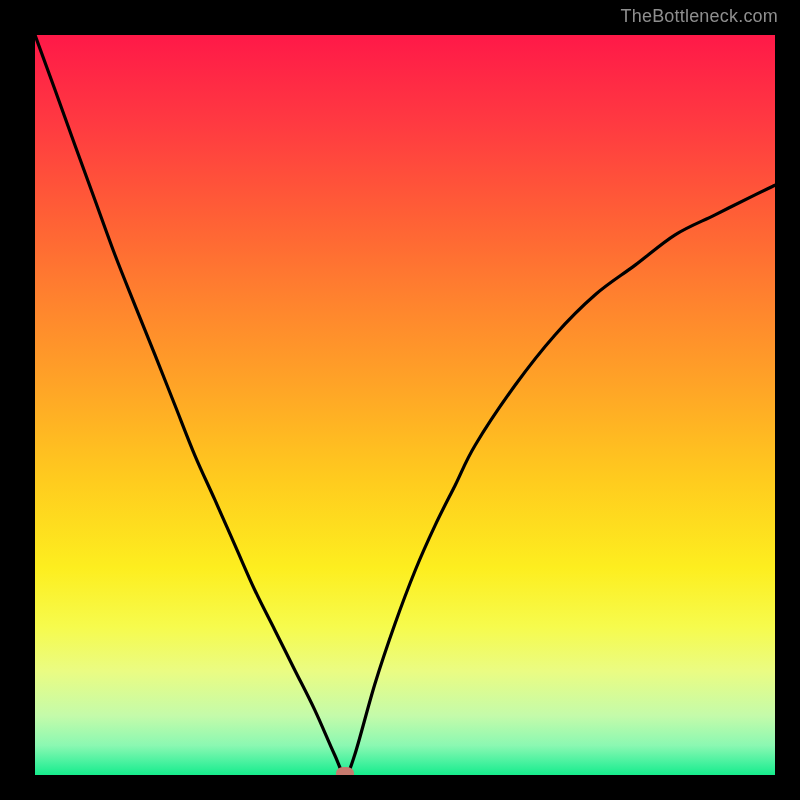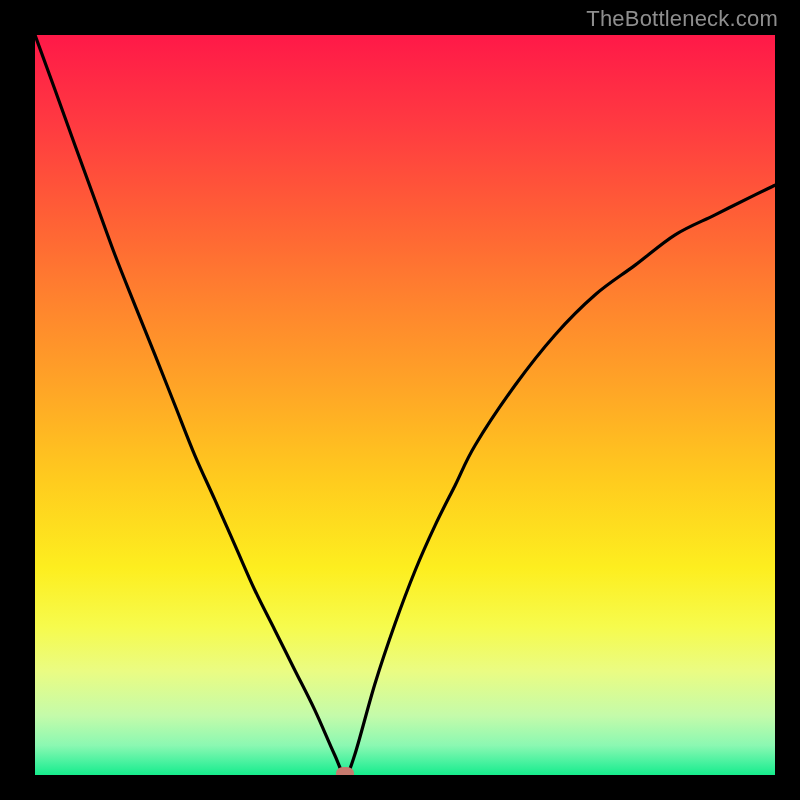--- a/index.html
+++ b/index.html
@@ -38,21 +38,21 @@
     left: 0;
     top: 0;
     width: 100%;
     height: 100%;
   }
   .watermark {
     position: absolute;
     top: 6px;
     right: 22px;
     font-family: Arial, Helvetica, sans-serif;
-    font-size: 22px;
+    font-size: 18px;
     font-weight: 500;
     color: #8e8e8e;
     letter-spacing: 0.2px;
   }
   .marker {
     position: absolute;
     width: 18px;
     height: 13px;
     border-radius: 7px / 6px;
     background: #c77a6e;

